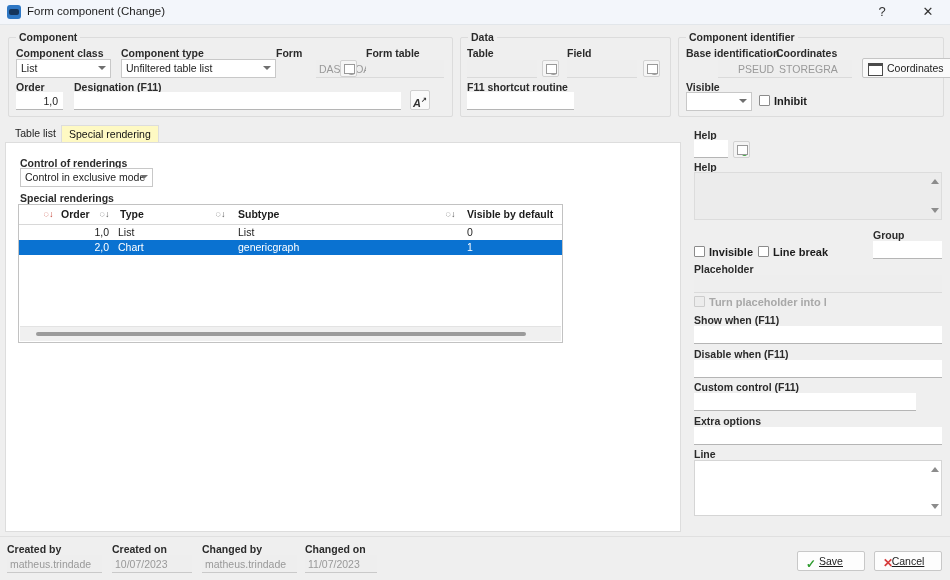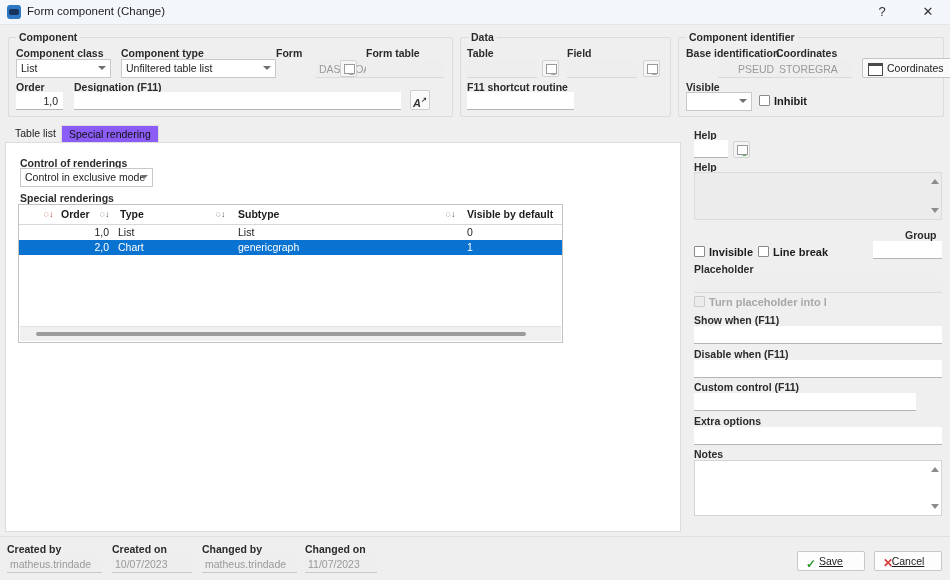--- a/index.html
+++ b/index.html
@@ -54,21 +54,21 @@
 
   
   .cb{position:absolute;font-size:11px;color:#1c1c1c;padding-left:15px;line-height:12px;white-space:nowrap;font-weight:bold;}
   .cb:before{content:"";position:absolute;left:0;top:0;width:11px;height:11px;box-sizing:border-box;background:#fff;border:1px solid #8b8b8b;border-radius:1px;}
   .cb.dim{color:#a8a8a8;}
   .cb.dim:before{background:#ececec;border-color:#cccccc;}
 
   
   .tabstrip{position:absolute;left:5px;top:125px;width:676px;height:17px;}
   .tab{position:absolute;top:0;height:17px;box-sizing:border-box;font-size:10.5px;color:#222;line-height:16px;padding:0 7px;white-space:nowrap;}
-  .tab.active{background:#8b5cf6;border:1px solid #dddddd;border-bottom:none;color:#111;}
+  .tab.active{background:#fef9c3;border:1px solid #dddddd;border-bottom:none;color:#111;}
   .panel{position:absolute;left:5px;top:142px;width:676px;height:390px;background:#fff;border:1px solid #dddddd;box-sizing:border-box;}
 
   
   .grid{position:absolute;left:18px;top:204px;width:545px;height:139px;box-sizing:border-box;background:#fff;border:1px solid #c2c2c2;}
   .grid-head{position:relative;height:19px;background:#fff;border-bottom:1px solid #d8d8d8;}
   .gh{position:absolute;top:3px;font-size:10.5px;font-weight:bold;color:#1c1c1c;white-space:nowrap;}
   .sico{position:absolute;top:4px;width:11px;height:11px;font-size:9px;line-height:11px;color:#555;font-weight:bold;text-align:center;}
   .sico.red{color:#c0392b;}
   .grow{position:relative;height:15px;line-height:15px;font-size:10.5px;color:#1c1c1c;}
   .grow.sel-row{background:#0a72d1;color:#fff;}
@@ -229,41 +229,41 @@
   <div class="ta" style="left:694px;top:172px;width:248px;height:48px;">
     <div class="sb">
       <div class="up"></div>
       <div class="dn"></div>
     </div>
   </div>
 
   <div class="cb" style="left:694px;top:246px;">Invisible</div>
   <div class="cb" style="left:758px;top:246px;">Line break</div>
 
-  <div class="lbl" style="left:873px;top:229px;margin-left:32px;">Group</div>
+  <div class="lbl" style="left:873px;top:229px;">Group</div>
   <div class="inp" style="left:873px;top:241px;width:69px;"></div>
 
   <div class="lbl" style="left:694px;top:263px;">Placeholder</div>
   <div class="inp ro" style="left:694px;top:275px;width:248px;"></div>
 
   <div class="cb dim" style="left:694px;top:296px;">Turn placeholder into l</div>
 
   <div class="lbl" style="left:694px;top:314px;">Show when (F11)</div>
   <div class="inp" style="left:694px;top:326px;width:248px;"></div>
 
   <div class="lbl" style="left:694px;top:348px;">Disable when (F11)</div>
   <div class="inp" style="left:694px;top:360px;width:248px;"></div>
 
   <div class="lbl" style="left:694px;top:381px;">Custom control (F11)</div>
   <div class="inp" style="left:694px;top:393px;width:222px;"></div>
 
   <div class="lbl" style="left:694px;top:415px;">Extra options</div>
   <div class="inp" style="left:694px;top:427px;width:248px;"></div>
 
-  <div class="lbl" style="left:694px;top:448px;">Notes</div>
+  <div class="lbl" style="left:694px;top:448px;">Line</div>
   <div class="ta white" style="left:694px;top:460px;width:248px;height:56px;">
     <div class="sb">
       <div class="up"></div>
       <div class="dn"></div>
     </div>
   </div>
 
   <div class="footdiv"></div>
   <div class="lbl" style="left:7px;top:543px;">Created by</div>
   <div class="inp ro plain" style="left:7px;top:555px;width:95px;">matheus.trindade</div>

